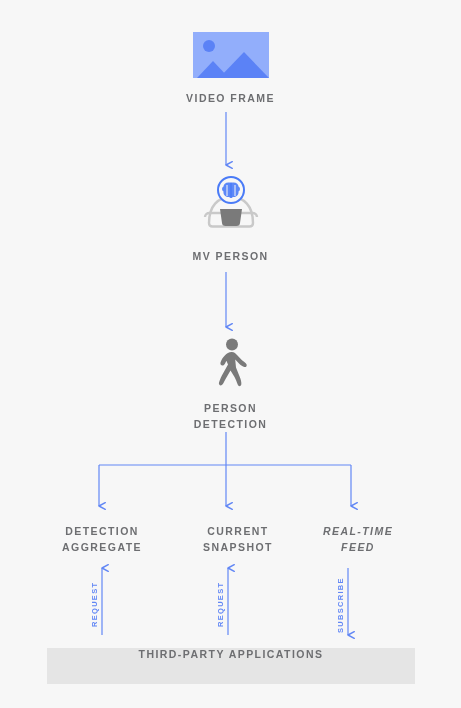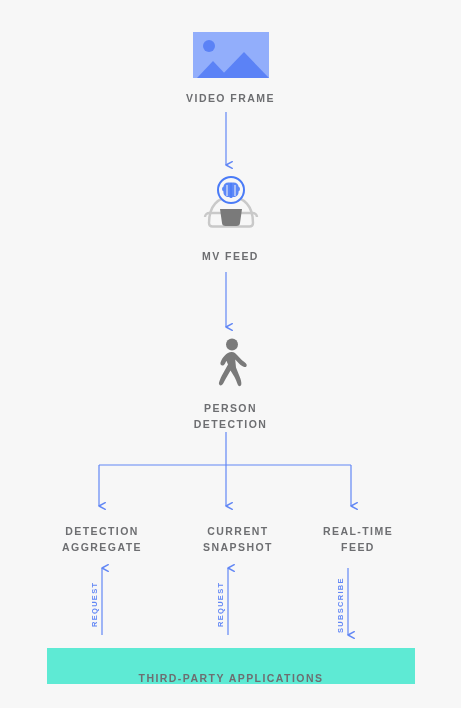--- a/index.html
+++ b/index.html
@@ -114,44 +114,44 @@
     position: absolute;
     top: 523px;
     width: 140px;
     text-align: center;
   }
   .output-node .node-label {
     margin-top: 0;
   }
   #node-historical-aggregate { left: 32px; }
   #node-current-snapshot     { left: 168px; }
-  #node-real-time-feed       { left: 288px; }
+  #node-real-time-feed       { left: 288px; font-style: italic; }
 
   
   .conn-label {
     position: absolute;
     font-size: 7.5px;
     font-weight: bold;
     letter-spacing: 1.3px;
     color: #6287f5;
     transform: rotate(-90deg);
     transform-origin: left top;
     white-space: nowrap;
   }
 
   
   #third-party-bar {
     position: absolute;
     left: 47px;
     top: 648px;
     width: 368px;
     height: 36px;
-    background: #5eead4;
+    background: #e5e5e5;
     display: flex;
-    align-items: flex-end;
+    align-items: flex-start;
     justify-content: center;
   }
   #third-party-bar .bar-label {
     font-size: 10.5px;
     font-weight: bold;
     letter-spacing: 1.45px;
     color: #6d6e71;
   }
 </style>
 </head>
@@ -209,21 +209,21 @@
         <circle cx="31" cy="14" r="13" fill="#f7f7f7" stroke="#4a7bf7" stroke-width="2"></circle>
 
         <path d="M31,6.5 L31,22" stroke="#4a7bf7" stroke-width="1.5"></path>
         <path d="M31,7 C27,5.5 23.5,7.5 23.5,10.5 C21.5,11.5 21.5,14.5 23.5,15.5
                  C23,18.5 25.5,21.5 29,21 C30,21.6 31,21.8 31,21.8" fill="#4a7bf7" opacity="0.9"></path>
         <path d="M31,7 C35,5.5 38.5,7.5 38.5,10.5 C40.5,11.5 40.5,14.5 38.5,15.5
                  C39,18.5 36.5,21.5 33,21 C32,21.6 31,21.8 31,21.8" fill="#4a7bf7" opacity="0.9"></path>
         <path d="M27,9 L27,20 M35,9 L35,20" stroke="#f7f7f7" stroke-width="1"></path>
       </svg>
     </div>
-    <div class="node-label">MV FEED</div>
+    <div class="node-label">MV PERSON</div>
   </div>
 
   <div class="node" id="node-person-detection">
     <div class="person-icon">
       <svg width="44" height="50" viewBox="0 0 44 50">
         <circle cx="23" cy="6.5" r="6" fill="#7a7a7a"></circle>
         <path d="M22.5,14 C17.5,14.5 13.5,19 11.5,24.5
                  C11,26.5 12.5,28 14.2,27.4 C15.6,26.9 16.4,25 17.4,22.8
                  L19,26.5 L14,35.5 C12.8,37.6 11,41 10,44.5
                  C9.4,46.6 11.2,48 12.8,47.1 C14,46.4 15,44 16.3,41.5

